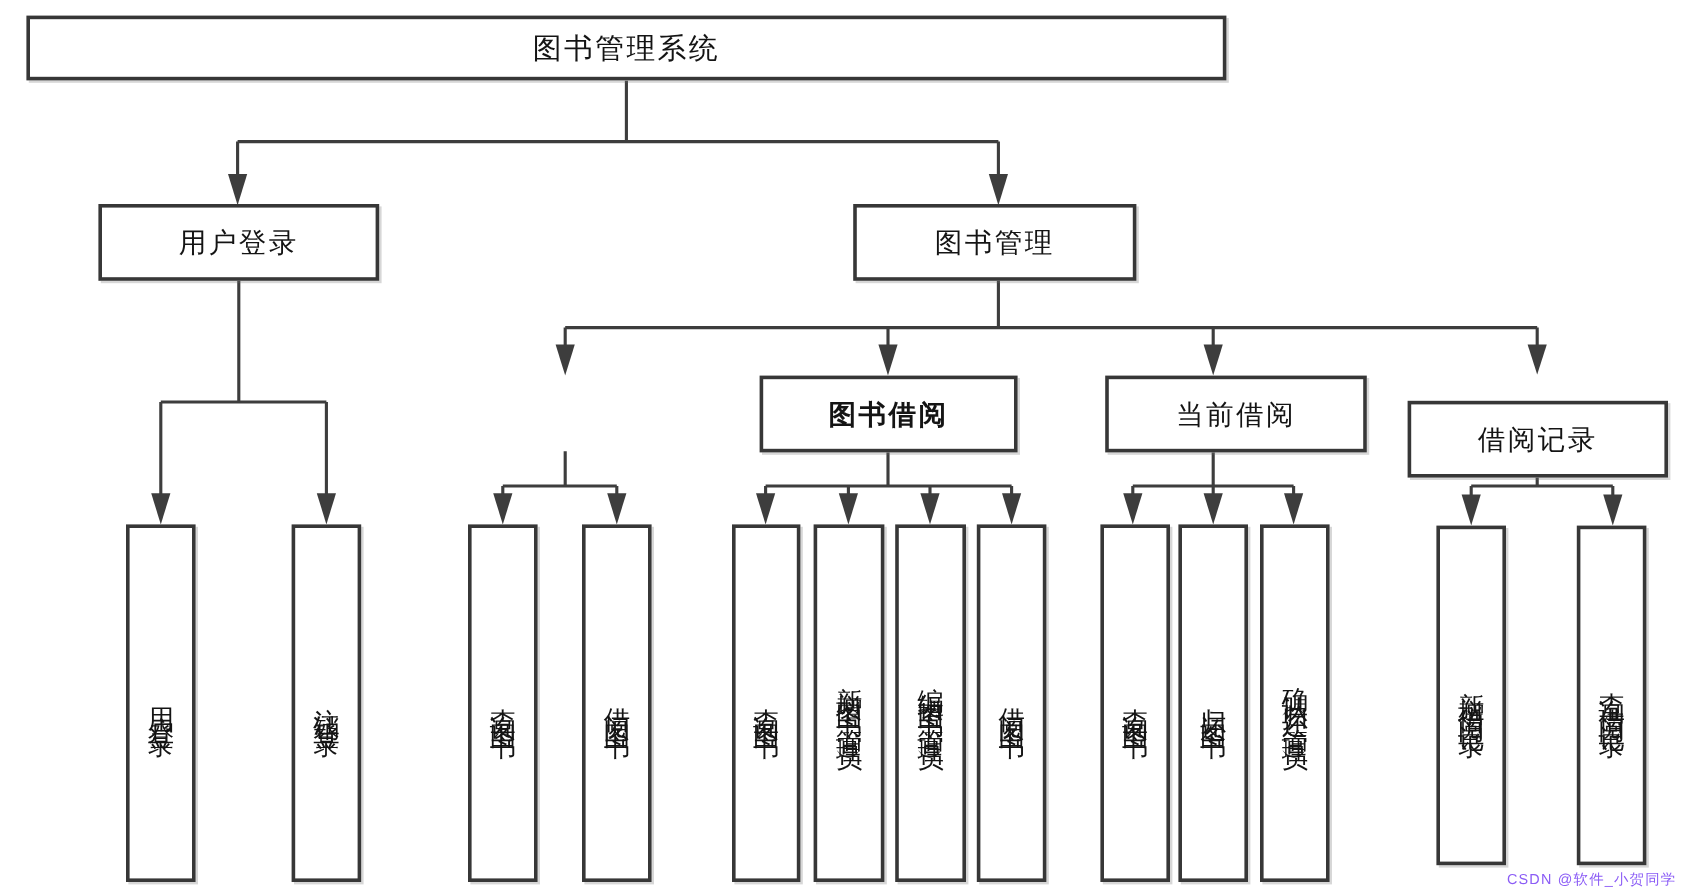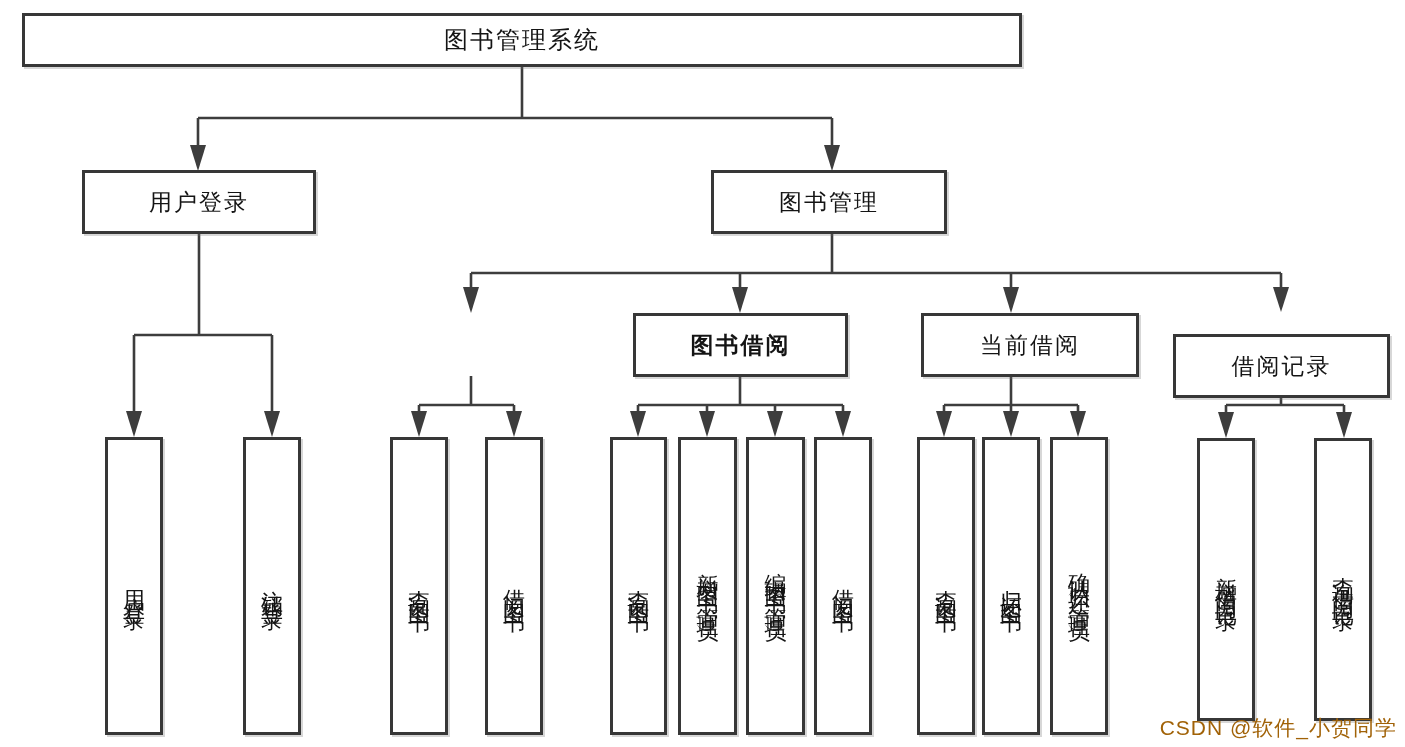--- a/index.html
+++ b/index.html
@@ -60,22 +60,22 @@
     font-size: 22px;
     letter-spacing: 7px;
     line-height: 1.1;
     color: #141414;
     white-space: nowrap;
   }
   .watermark {
     position: absolute;
     right: 8px;
     bottom: 5px;
-    font-size: 21px;
-    color: #a16207;
+    font-size: 12px;
+    color: #8b5cf6;
     letter-spacing: 1px;
     white-space: nowrap;
     margin-top: 23px;
   }
 </style>
 </head>
 <body>
 
 <div class="stage">
 

